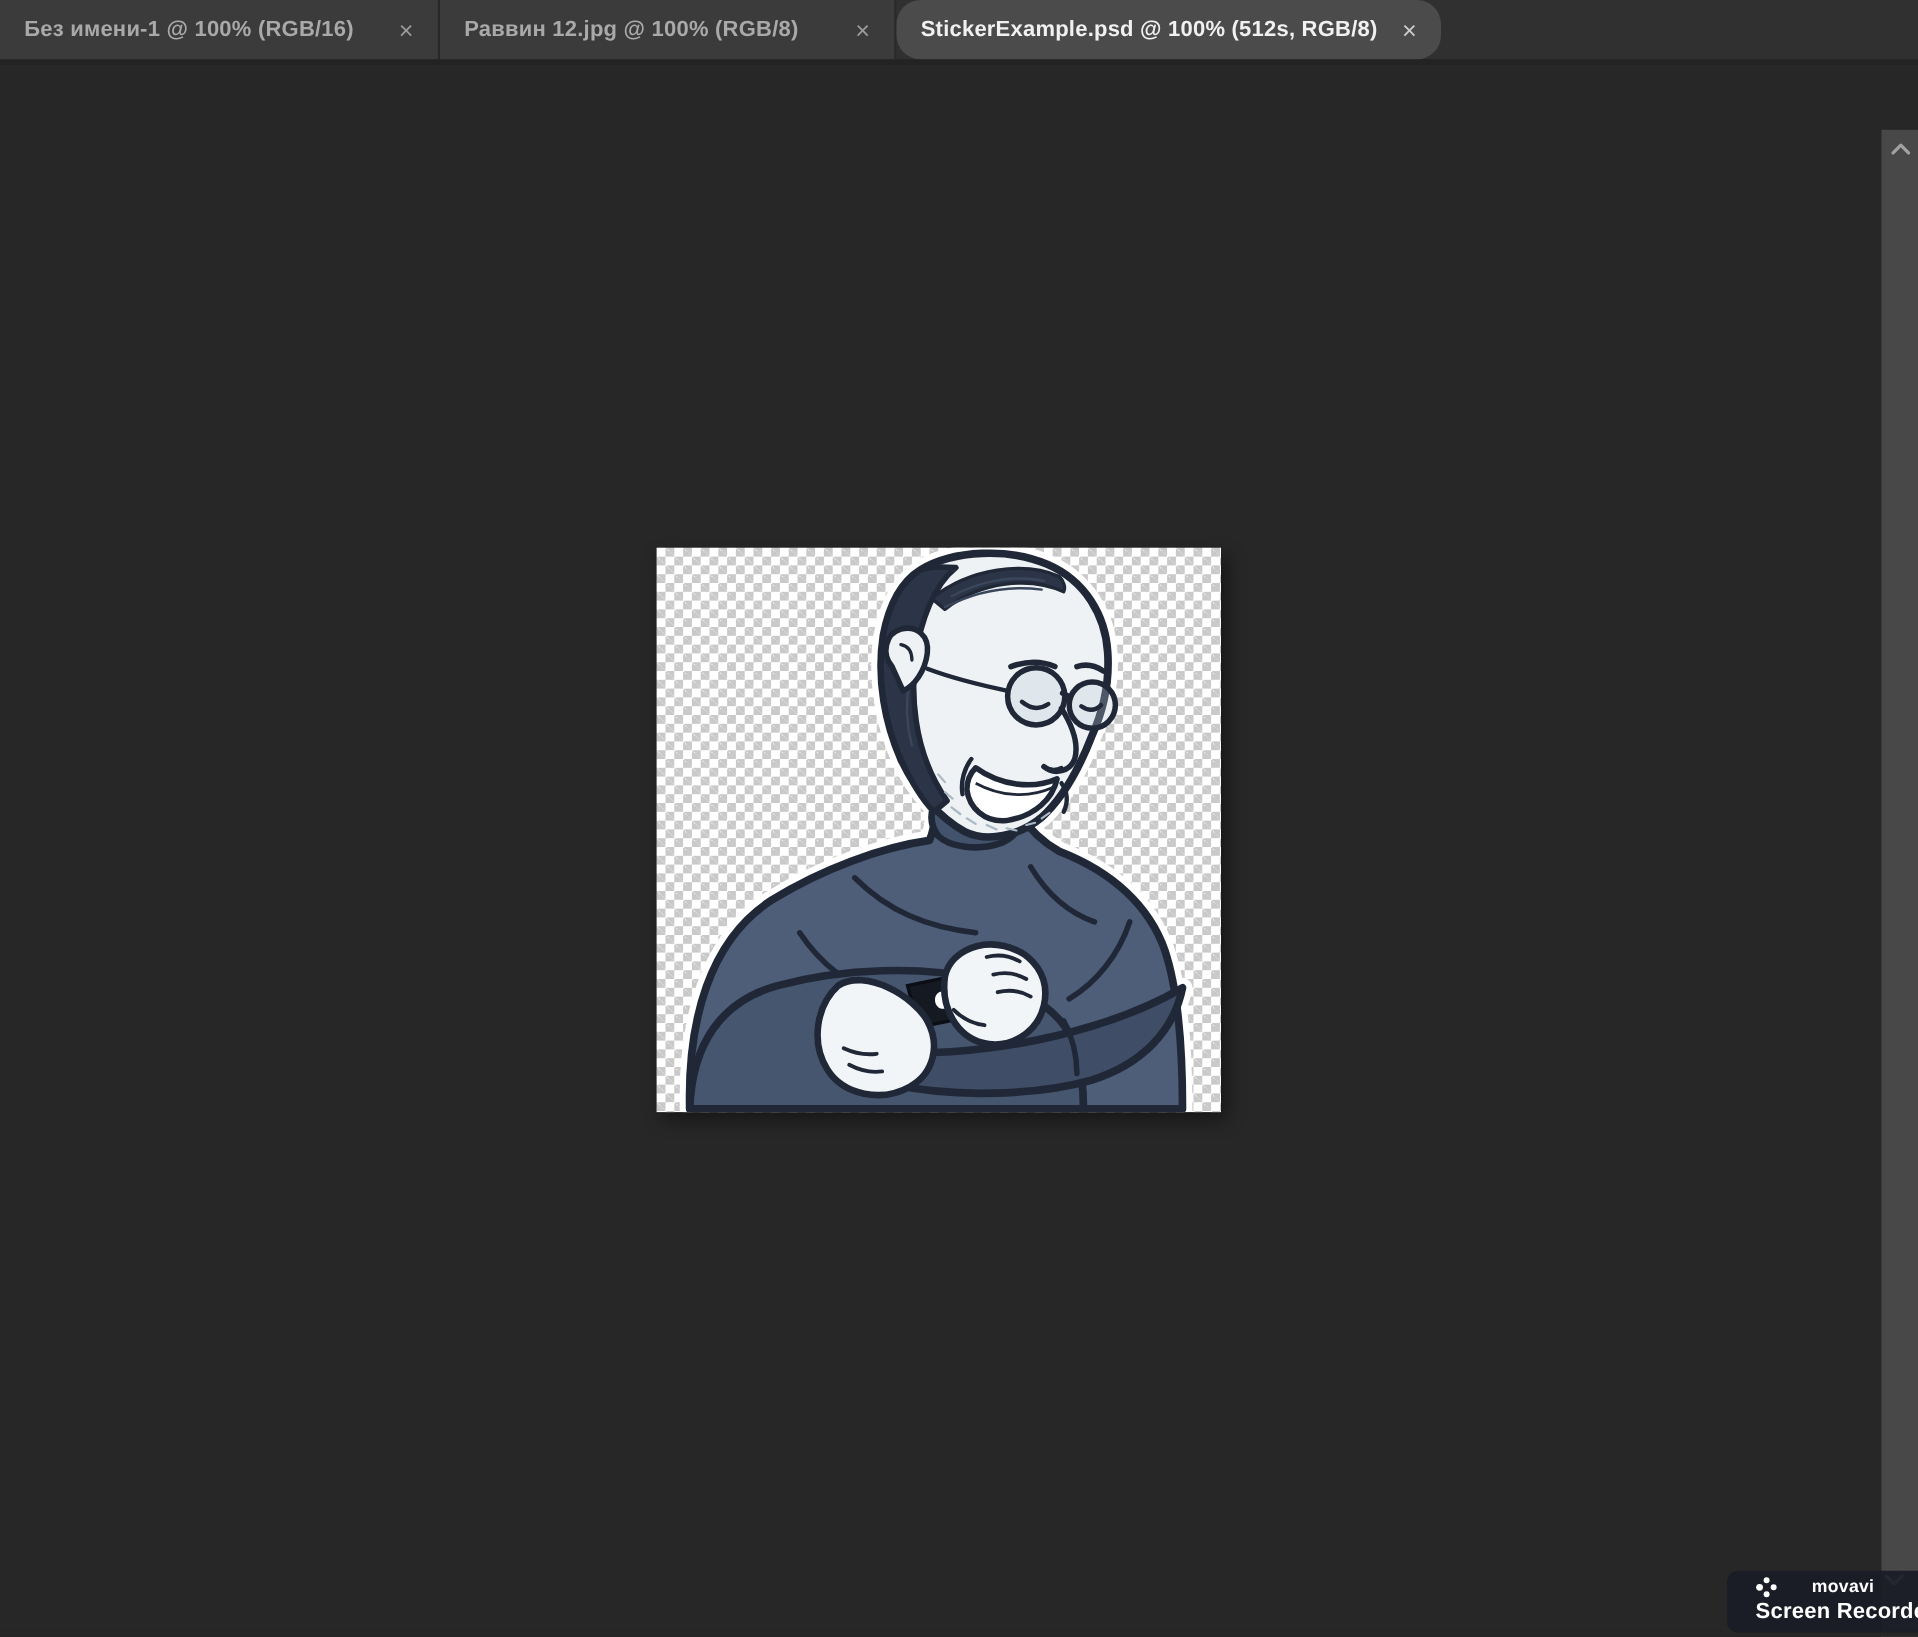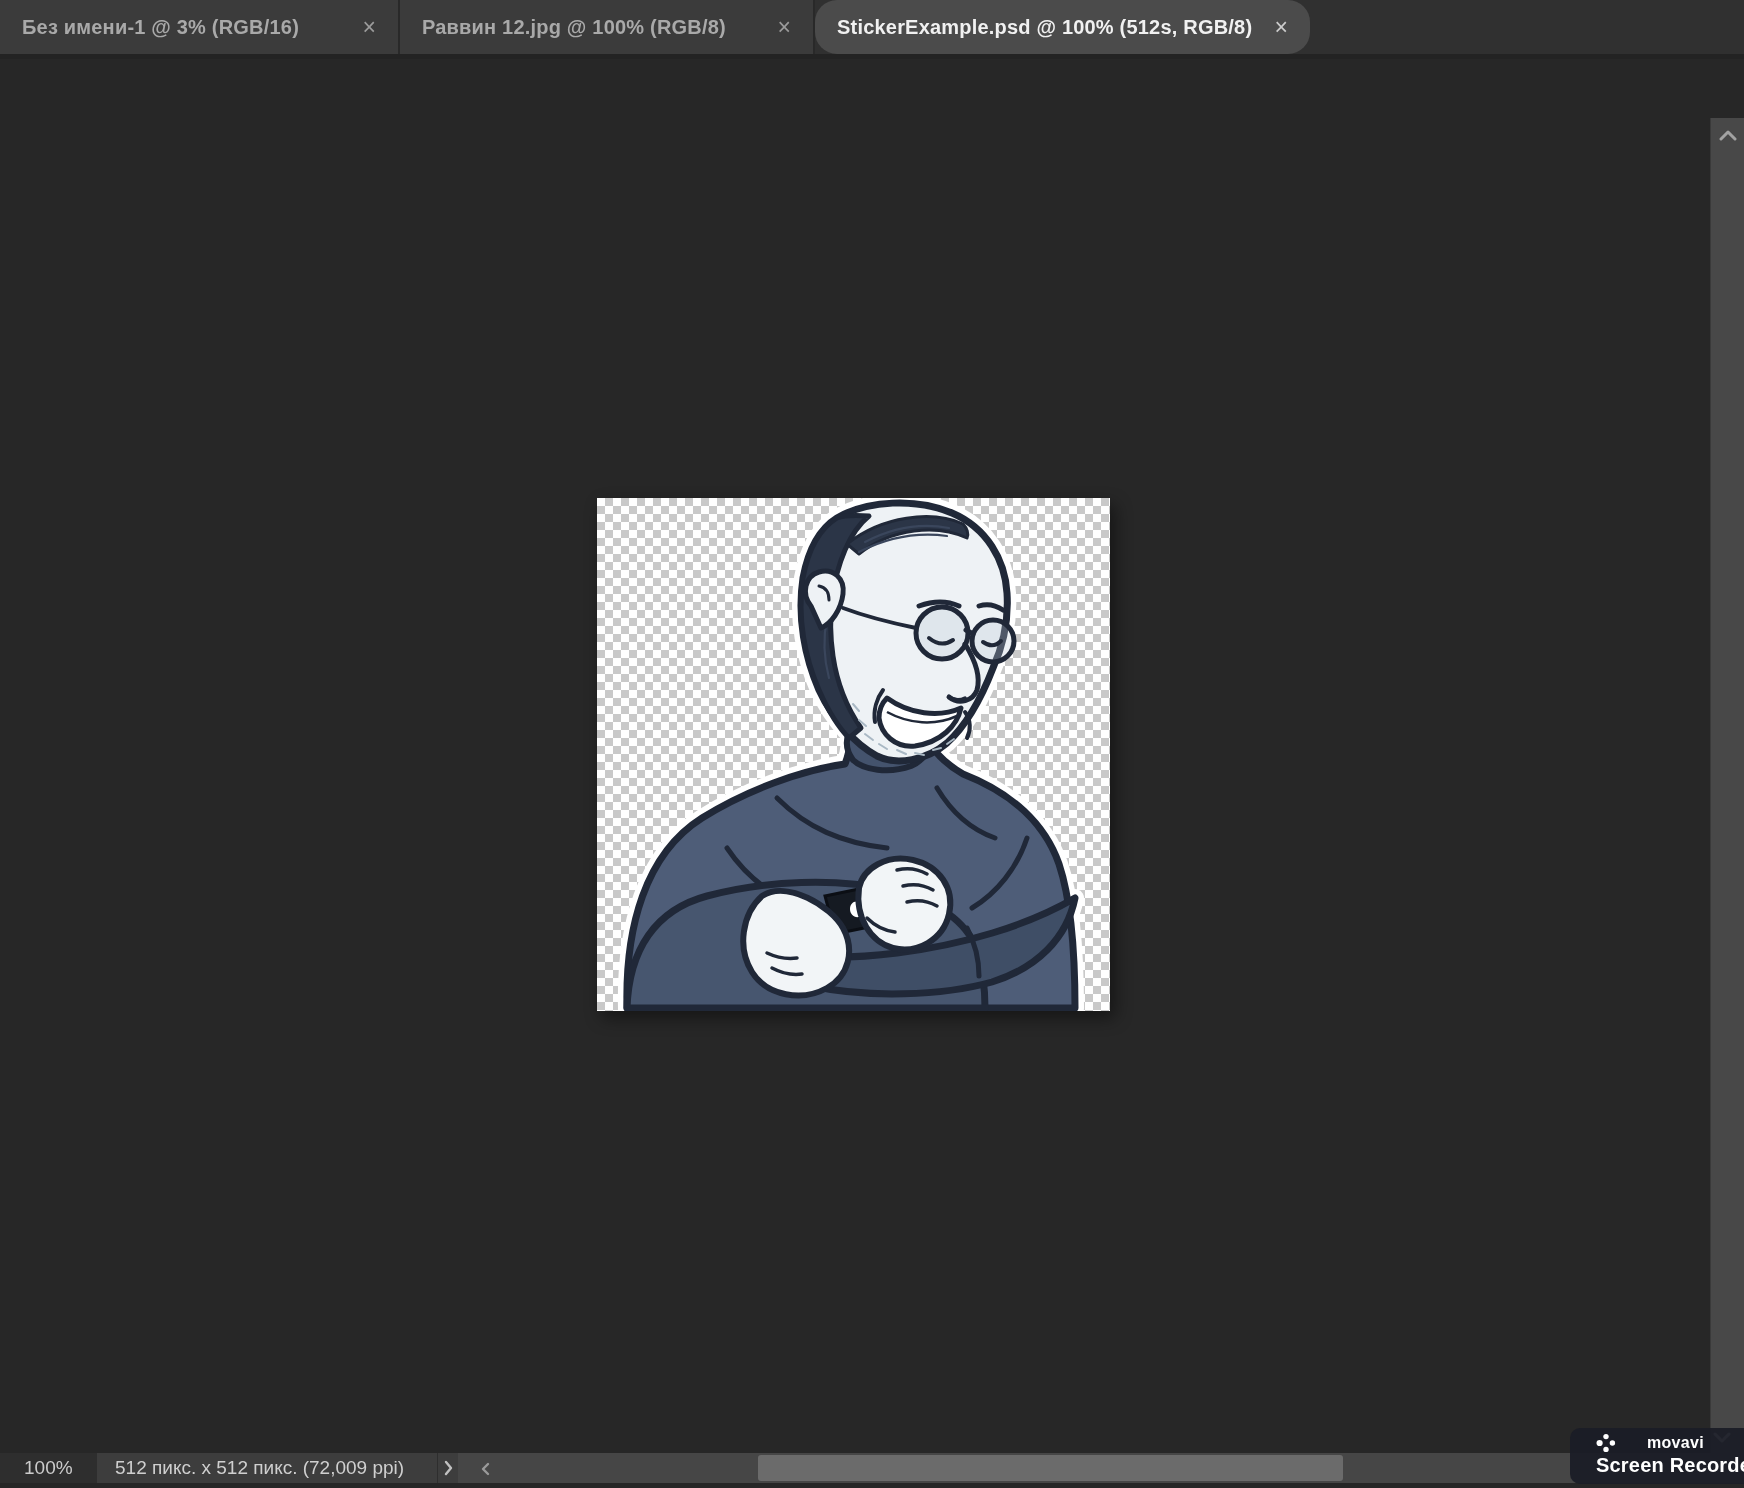--- a/index.html
+++ b/index.html
@@ -57,21 +57,21 @@
   .wm-brand{font-size:16px;font-weight:700;letter-spacing:.3px;margin-left:23px;}
   .wm-product{font-size:20px;font-weight:700;letter-spacing:.2px;margin-top:1px;white-space:nowrap;}
 </style>
 </head>
 <body>
 
 <div class="app">
 
   <div class="tabbar">
     <div class="tab tab1 inactive">
-      <span class="tab-label">Без имени-1 @ 3% (RGB/16)</span>
+      <span class="tab-label">Без имени-1 @ 100% (RGB/16)</span>
       <span class="tab-close">×</span>
     </div>
     <div class="tab tab2 inactive">
       <span class="tab-label">Раввин 12.jpg @ 100% (RGB/8)</span>
       <span class="tab-close">×</span>
     </div>
     <div class="tab tab3 active">
       <span class="tab-label">StickerExample.psd @ 100% (512s, RGB/8)</span>
       <span class="tab-close">×</span>
     </div>
@@ -179,37 +179,20 @@
       </div>
     </div>
   </div>
 
   <div class="vchev-down">
     <svg width="18" height="11" viewBox="0 0 18 11">
         <polyline points="2,2 9,9 16,2" fill="none" stroke="#a2a2a2" stroke-width="3" stroke-linecap="round" stroke-linejoin="round"></polyline>
       </svg>
   </div>
 
-  <div class="statusbar">
-    <div class="zoom-field">100%</div>
-    <div class="dim-panel">512 пикс. x 512 пикс. (72,009 ppi)</div>
-    <div class="expand-btn">
-      <svg width="9" height="16" viewBox="0 0 9 16">
-          <polyline points="2,2 7,8 2,14" fill="none" stroke="#c0c0c0" stroke-width="2.4" stroke-linecap="round" stroke-linejoin="round"></polyline>
-        </svg>
-    </div>
-    <div class="htrack">
-      <div class="h-left-arrow">
-        <svg width="11" height="14" viewBox="0 0 11 14">
-            <polyline points="8,2 3,7 8,12" fill="none" stroke="#9a9a9a" stroke-width="2.4" stroke-linecap="round" stroke-linejoin="round"></polyline>
-          </svg>
-      </div>
-      <div class="hthumb"></div>
-    </div>
-  </div>
   <div class="bottom-edge"></div>
 
   <div class="watermark">
     <div class="wm-row1">
       <svg width="20" height="20" viewBox="0 0 20 20">
         <circle cx="10" cy="3.6" r="2.7" fill="#ffffff"></circle>
         <circle cx="3.6" cy="10" r="3.1" fill="#ffffff"></circle>
         <circle cx="16.4" cy="10" r="2.7" fill="#ffffff"></circle>
         <circle cx="10" cy="16.4" r="2.7" fill="#ffffff"></circle>
       </svg>

